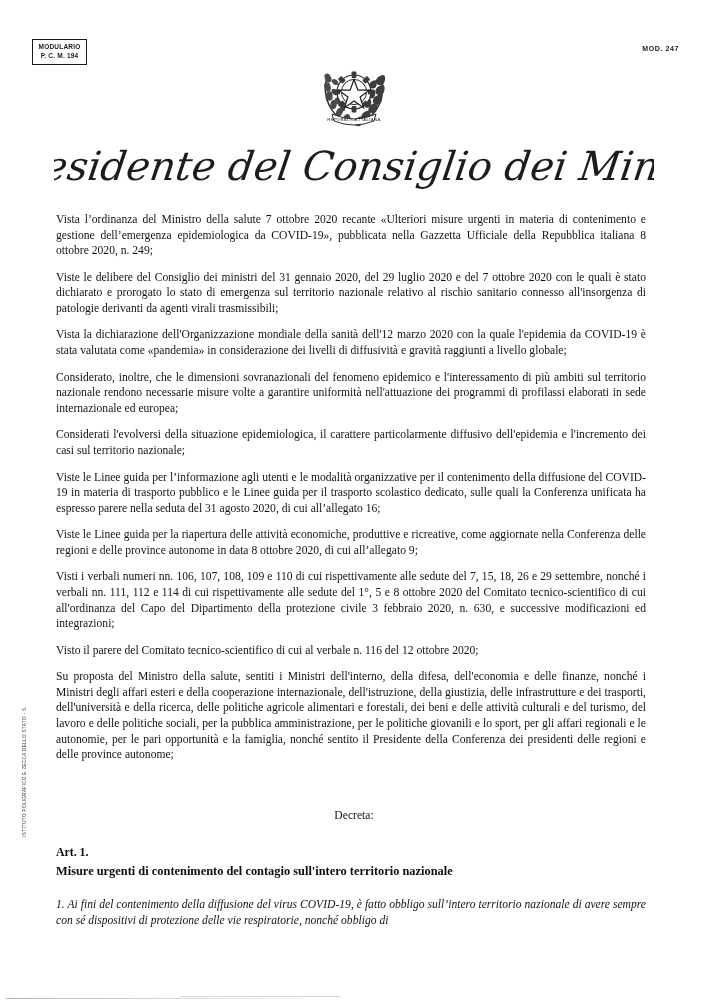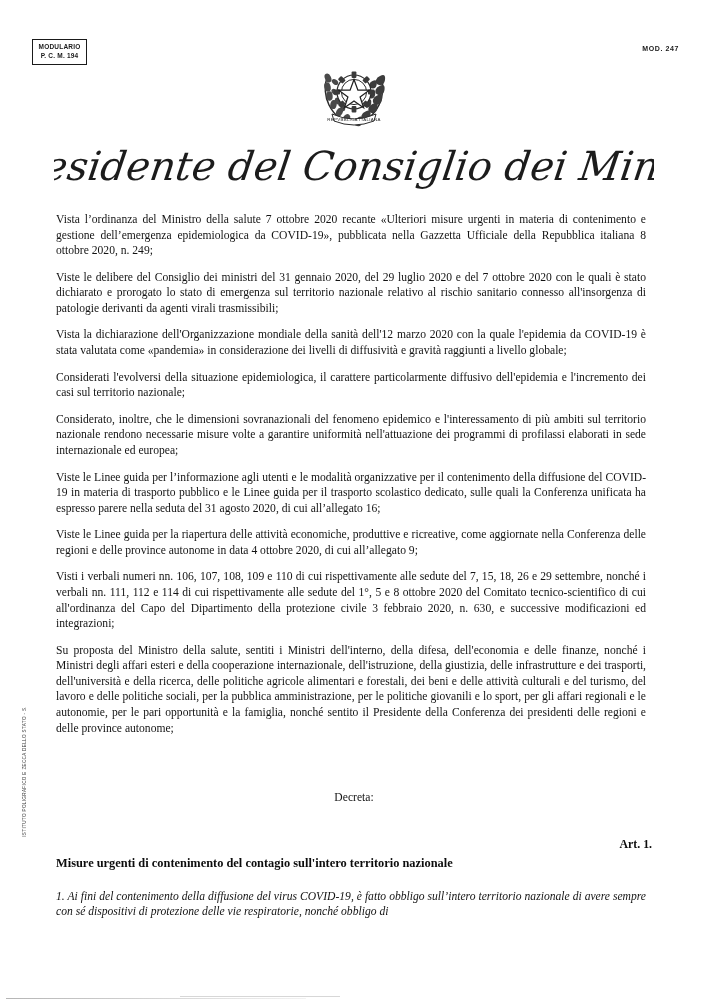--- a/index.html
+++ b/index.html
@@ -104,25 +104,25 @@
   }
   p.para:last-child { margin-bottom: 0; font-style: italic; }
 
   .spacer-lg { height: 30px; }
   .spacer-sm { height: 18px; }
 
   .centered {
     text-align: center;
     font-size: 11.6px;
     line-height: 1.345;
-    margin: 13px;
+    margin: 4px;
     color: #131313;
   }
   .art-no {
-    text-align: right;
+    text-align: left;
     font-weight: bold;
     font-size: 11.8px;
     margin: 0;
     color: #0d0d0d;
   }
   .art-title {
     text-align: left;
     font-weight: bold;
     font-size: 12.4px;
     margin: 4px 0 0 0;
@@ -220,25 +220,26 @@
     </svg>
   </div>
 
   <div class="side-imprint">ISTITUTO POLIGRAFICO E ZECCA DELLO STATO - S.</div>
 
   <div class="body-col">
 
     <p class="para">Vista l’ordinanza del Ministro della salute 7 ottobre 2020 recante «Ulteriori misure urgenti in materia di contenimento e gestione dell’emergenza epidemiologica da COVID-19», pubblicata nella Gazzetta Ufficiale della Repubblica italiana 8 ottobre 2020, n. 249;</p>
     <p class="para">Viste le delibere del Consiglio dei ministri del 31 gennaio 2020, del 29 luglio 2020 e del 7 ottobre 2020 con le quali è stato dichiarato e prorogato lo stato di emergenza sul territorio nazionale relativo al rischio sanitario connesso all'insorgenza di patologie derivanti da agenti virali trasmissibili;</p>
     <p class="para">Vista la dichiarazione dell'Organizzazione mondiale della sanità dell'12 marzo 2020 con la quale l'epidemia da COVID-19 è stata valutata come «pandemia» in considerazione dei livelli di diffusività e gravità raggiunti a livello globale;</p>
+    <p class="para">Considerato, inoltre, che le dimensioni sovranazionali del fenomeno epidemico e l'interessamento di più ambiti sul territorio nazionale rendono necessarie misure volte a garantire uniformità nell'attuazione dei programmi di profilassi elaborati in sede internazionale ed europea;</p>
     <p class="para">Considerati l'evolversi della situazione epidemiologica, il carattere particolarmente diffusivo dell'epidemia e l'incremento dei casi sul territorio nazionale;</p>
-    <p class="para">Considerato, inoltre, che le dimensioni sovranazionali del fenomeno epidemico e l'interessamento di più ambiti sul territorio nazionale rendono necessarie misure volte a garantire uniformità nell'attuazione dei programmi di profilassi elaborati in sede internazionale ed europea;</p>
     <p class="para">Viste le Linee guida per l’informazione agli utenti e le modalità organizzative per il contenimento della diffusione del COVID-19 in materia di trasporto pubblico e le Linee guida per il trasporto scolastico dedicato, sulle quali la Conferenza unificata ha espresso parere nella seduta del 31 agosto 2020, di cui all’allegato 16;</p>
-    <p class="para">Viste le Linee guida per la riapertura delle attività economiche, produttive e ricreative, come aggiornate nella Conferenza delle regioni e delle province autonome in data 4 ottobre 2020, di cui all’allegato 9;</p>
+    <p class="para">Viste le Linee guida per la riapertura delle attività economiche, produttive e ricreative, come aggiornate nella Conferenza delle regioni e delle province autonome in data 8 ottobre 2020, di cui all’allegato 9;</p>
     <p class="para">Visti i verbali numeri nn. 106, 107, 108, 109 e 110 di cui rispettivamente alle sedute del 7, 15, 18, 26 e 29 settembre, nonché i verbali nn. 111, 112 e 114 di cui rispettivamente alle sedute del 1°, 5 e 8 ottobre 2020 del Comitato tecnico-scientifico di cui all'ordinanza del Capo del Dipartimento della protezione civile 3 febbraio 2020, n. 630, e successive modificazioni ed integrazioni;</p>
+    <p class="para">Visto il parere del Comitato tecnico-scientifico di cui al verbale n. 116 del 12 ottobre 2020;</p>
     <p class="para">Su proposta del Ministro della salute, sentiti i Ministri dell'interno, della difesa, dell'economia e delle finanze, nonché i Ministri degli affari esteri e della cooperazione internazionale, dell'istruzione, della giustizia, delle infrastrutture e dei trasporti, dell'università e della ricerca, delle politiche agricole alimentari e forestali, dei beni e delle attività culturali e del turismo, del lavoro e delle politiche sociali, per la pubblica amministrazione, per le politiche giovanili e lo sport, per gli affari regionali e le autonomie, per le pari opportunità e la famiglia, nonché sentito il Presidente della Conferenza dei presidenti delle regioni e delle province autonome;</p>
 
     <div class="spacer-lg"></div>
 
     <p class="centered">Decreta:</p>
 
     <div class="spacer-sm"></div>
 
     <p class="art-no">Art. 1.</p>
     <p class="art-title">Misure urgenti di contenimento del contagio sull'intero territorio nazionale</p>

